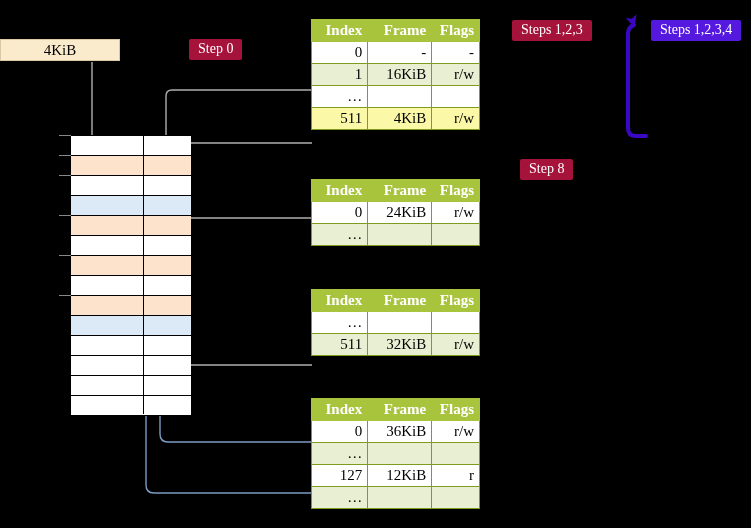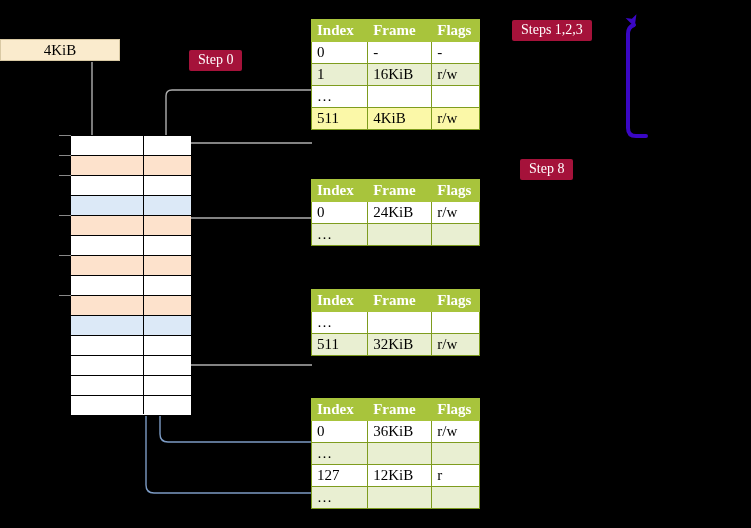--- a/index.html
+++ b/index.html
@@ -28,21 +28,21 @@
   .grow:last-child{border-bottom:none;}
   .gsplit{position:absolute;top:0;bottom:0;width:1px;background:#000;}
   .tick{position:absolute;height:1px;background:#888;}
 
   
   .ptable{position:absolute;border-collapse:collapse;
           box-sizing:border-box;border:1px solid #7e9c1e;background:#fff;}
   .ptable td,.ptable th{
     border:1px solid #7e9c1e;
     font-size:15px;color:#000;font-weight:normal;
-    padding:2px 5px;text-align:left;
+    padding:2px 5px;text-align:right;
     font-family:"Liberation Serif", serif;
     white-space:nowrap;box-sizing:border-box;
   }
   .ptable th{
     background:#A8C43C;color:#fff;font-weight:bold;
     border:1px solid #A8C43C;
   }
   .ptable tr.alt td{background:#E9EFD2;}
   .ptable tr.plain td{background:#fff;}
   .ptable td.hl{background:#FBF8A8;}
@@ -236,24 +236,25 @@
           <td class="c-flags">r</td>
         </tr>
         <tr class="alt">
           <td class="c-index">…</td>
           <td class="c-frame"></td>
           <td class="c-flags"></td>
         </tr>
       </tbody>
   </table>
 
-  <div class="badge badge-red" style="left:189px;top:50px;">Step 0</div>
+  <div class="badge badge-red" style="left:189px;top:39px;">Step 0</div>
 
   <div class="badge badge-red" style="left:512px;top:20px;">Steps 1,2,3</div>
 
+  <div class="badge badge-violet" style="left:651px;top:20px;">Steps 1,2,3,4</div>
 
   <div class="badge badge-red" style="left:520px;top:159px;">Step 8</div>
 
 <div class="tick" style="left: 59px; width: 12px; top: 135px;"></div>
     <div class="tick" style="left: 59px; width: 12px; top: 155px;"></div>
     <div class="tick" style="left: 59px; width: 12px; top: 175px;"></div>
     <div class="tick" style="left: 59px; width: 12px; top: 215px;"></div>
     <div class="tick" style="left: 59px; width: 12px; top: 255px;"></div>
     <div class="tick" style="left: 59px; width: 12px; top: 295px;"></div>
   </div>

